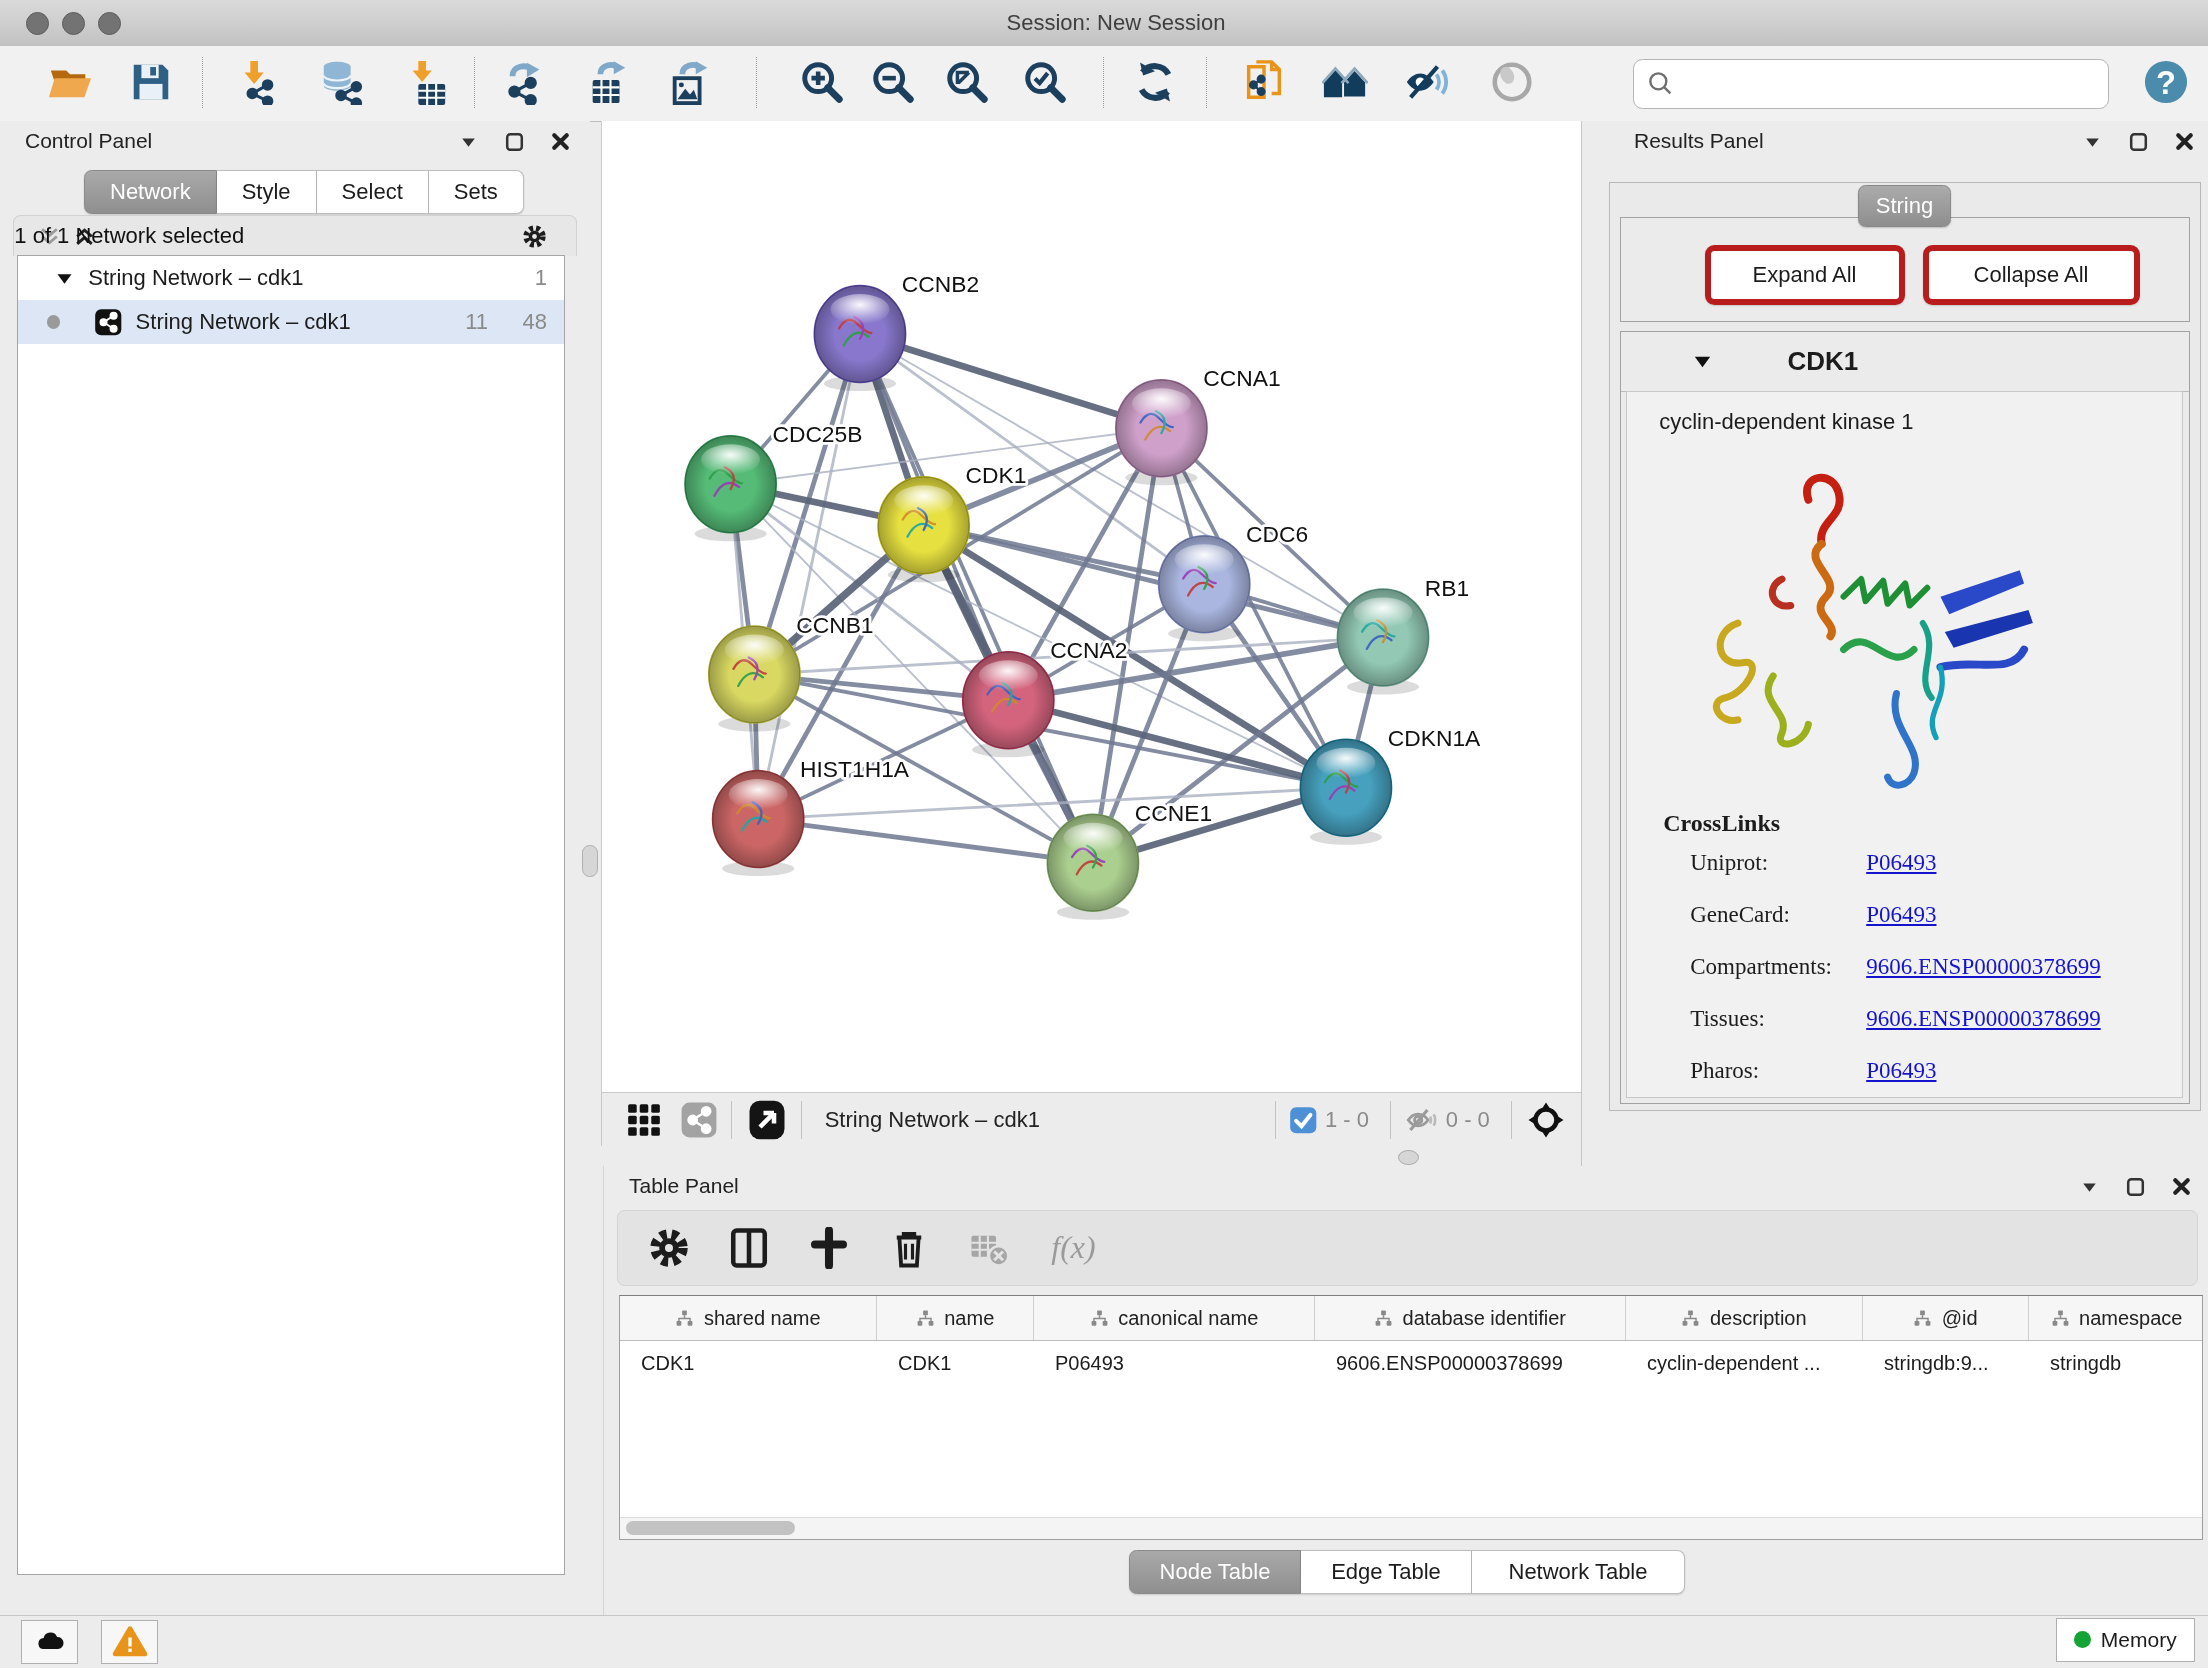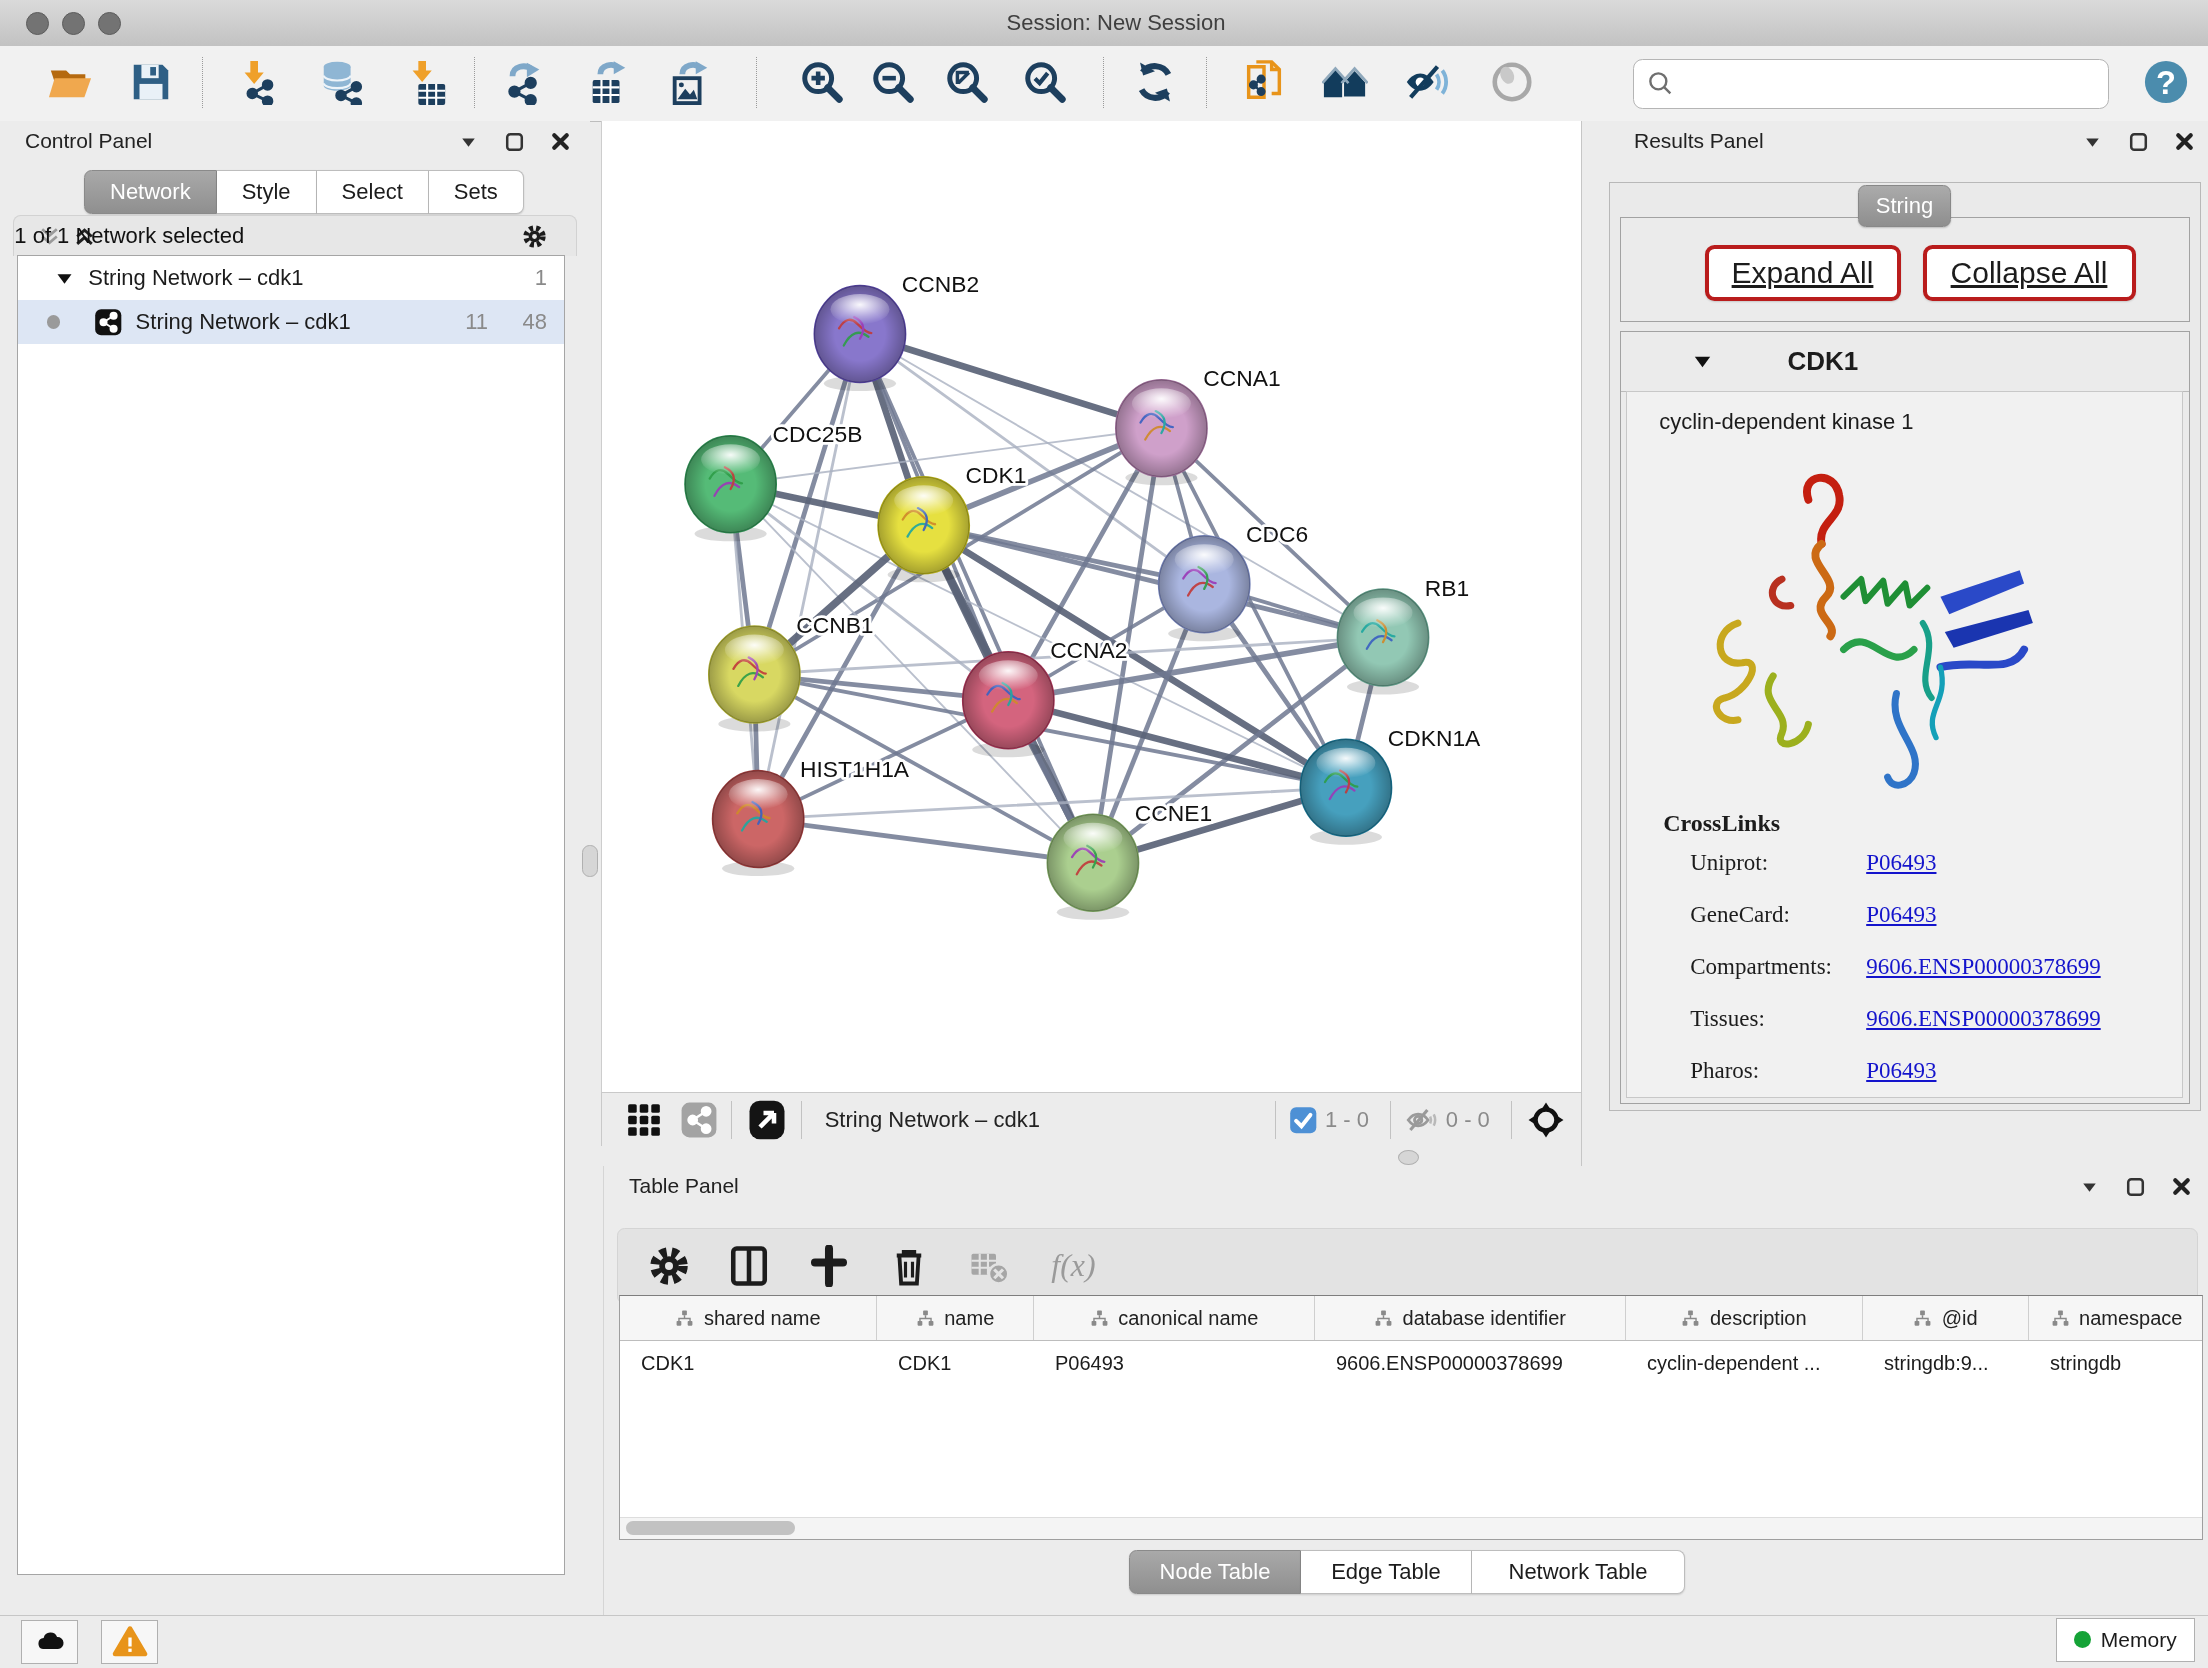--- a/index.html
+++ b/index.html
@@ -65,38 +65,38 @@
 
   
   #results-panel{left:1581px;top:121px;width:628px;height:1045px;background:#ececec;border-left:1px solid #c6c6c6;}
   #rp-header{position:absolute;left:52px;right:13.3px;top:7.6px;display:flex;justify-content:space-between;align-items:center;}
   #string-tab{position:absolute;left:276px;top:41px;width:91px;height:40px;line-height:40px;
       text-align:center;color:#fff;font-size:22px;background:linear-gradient(#ababab,#8e8e8e);
       border:1px solid #888;border-radius:7.6px;z-index:2;cursor:pointer;box-shadow:0 1px 1.9px rgba(0,0,0,.2);margin-top:23px;}
   #rp-outer{position:absolute;left:27px;right:9.5px;top:61px;bottom:55px;background:#eaeaea;
       border:1px solid #b8b8b8;}
   #rp-actions{position:absolute;left:9.5px;right:9.5px;top:34px;height:103px;border:1px solid #a2a2a2;background:#ebebeb;}
-  .rp-btn{position:absolute;top:27px;height:48px;background:#fff;border:4px solid #b91c1c;border-radius:9.5px;
-      font-size:30px;text-align:center;line-height:48px;cursor:pointer;box-shadow:0 1px 1.9px rgba(0,0,0,.15);text-decoration:underline;}
+  .rp-btn{position:absolute;top:27px;height:48px;background:#fff;border:6px solid #b91c1c;border-radius:9.5px;
+      font-size:22px;text-align:center;line-height:48px;cursor:pointer;box-shadow:0 1px 1.9px rgba(0,0,0,.15);}
   #rp-entry{position:absolute;left:9.5px;right:9.5px;top:148px;bottom:5.7px;border:1px solid #a2a2a2;background:#ebebeb;}
   #rp-entry-head{position:absolute;left:0;right:0;top:0;height:59px;border-bottom:1px solid #bbb;display:flex;align-items:center;}
   #rp-entry-name{font-size:26px;font-weight:bold;margin-left:74px;}
   #rp-entry-body{position:absolute;left:5.7px;right:5.7px;top:59px;bottom:5.7px;background:#f1f1f1;border:1px solid #c8c8c8;}
   #rp-desc{position:absolute;left:32px;top:17px;font-size:22px;}
   #crosslinks{position:absolute;left:36px;top:418px;font-family:"Liberation Serif",serif;font-size:23px;}
   #crosslinks-title{font-weight:bold;font-size:24px;margin-bottom:13.3px;}
   .cl-row{display:flex;height:52px;align-items:baseline;}
   .cl-label{width:176px;margin-left:27px;}
   .cl-link{color:#1414cc;text-decoration:underline;cursor:pointer;}
 
   
   #table-panel{left:603px;top:1166px;width:1605px;height:449px;background:#ececec;border-left:1px solid #d5d5d5;}
   #tp-header{position:absolute;left:25px;right:15px;top:7.6px;display:flex;justify-content:space-between;align-items:center;}
   #tp-toolbar{position:absolute;left:13.3px;right:11.4px;top:44px;height:76px;background:#e3e3e3;
-      border:1px solid #d4d4d4;border-radius:7.6px;display:flex;align-items:center;gap:38px;padding-left:30px;box-sizing:border-box;margin-top:18px;}
+      border:1px solid #d4d4d4;border-radius:7.6px;display:flex;align-items:center;gap:38px;padding-left:30px;box-sizing:border-box;}
   .tpi{width:42px;height:42px;cursor:pointer;}
   #data-table{position:absolute;left:15px;right:5.7px;top:129px;height:243px;background:#fff;
       border:1px solid #9e9e9e;border-top:1.9px solid #7e7e7e;overflow:hidden;}
   #tbl-head{display:flex;height:44px;background:#f6f6f6;border-bottom:1px solid #bdbdbd;}
   .th{display:flex;align-items:center;justify-content:center;gap:9.5px;font-size:20px;color:#222;
       border-right:1px solid #cfcfcf;box-sizing:border-box;overflow:hidden;white-space:nowrap;flex:none;cursor:pointer;}
   #tbl-row{display:flex;height:44px;align-items:center;}
   .td{font-size:20px;padding-left:21px;box-sizing:border-box;overflow:hidden;white-space:nowrap;flex:none;}
   #hscroll{position:absolute;left:0;right:0;bottom:0;height:21px;background:#f4f4f4;border-top:1px solid #ddd;}
   #hscroll-thumb{position:absolute;left:5.7px;top:2.9px;width:169px;height:14.3px;background:#c2c2c2;border-radius:7.6px;}

